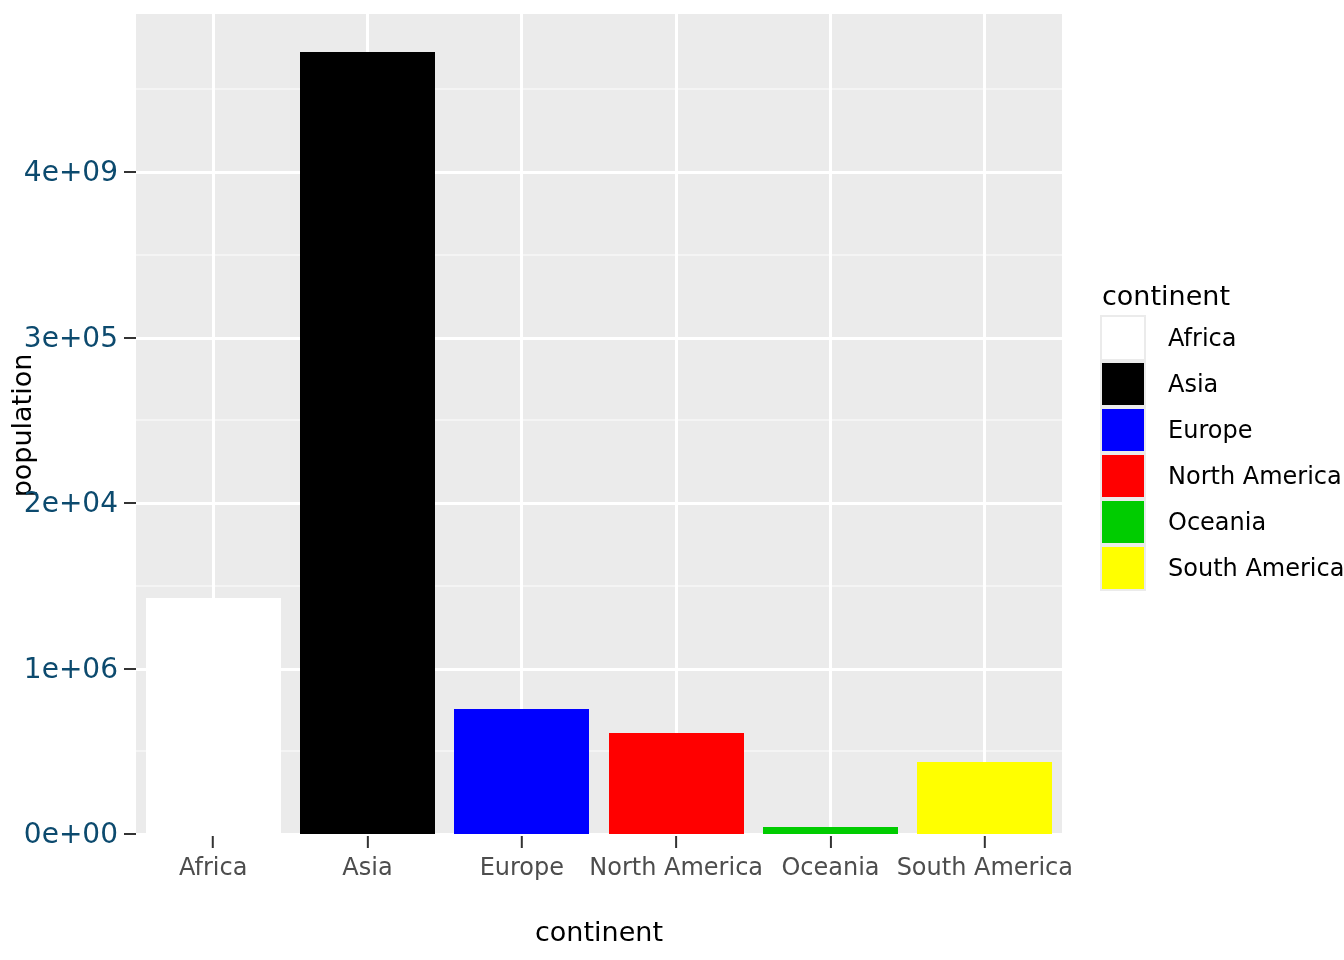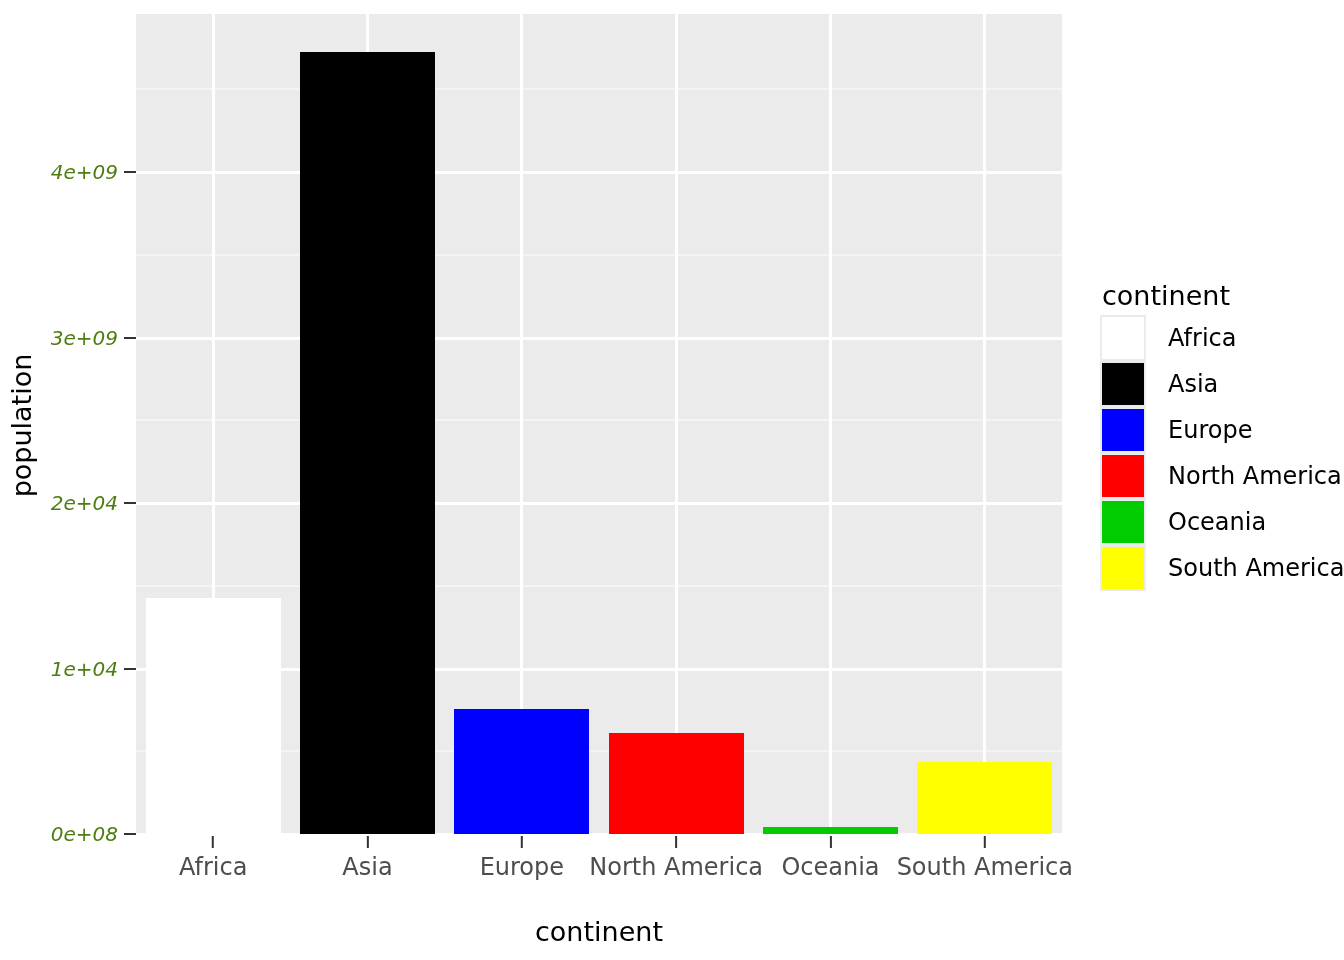--- a/index.html
+++ b/index.html
@@ -54,26 +54,25 @@
   
   .y-tick {
     position: absolute;
     right: 0;
     height: 0;
     display: flex;
     align-items: center;
     justify-content: flex-end;
   }
   .y-tick-label {
-    font-size: 20px;
-    color: #4d7c0f;
+    font-size: 28px;
+    color: #0c4a6e;
     white-space: nowrap;
     line-height: 1;
     padding-right: 6px;
-    font-style: italic;
   }
   .y-tick-mark {
     display: inline-block;
     width: 12px;
     height: 2px;
     background: #333333;
   }
   #y-axis {
     position: absolute;
     left: 0;
@@ -182,33 +181,33 @@
 <body>
 
 <div id="plot-root">
 
   <div class="axis-title-y">
     <span>population</span>
   </div>
 
   <div id="y-axis">
       <div class="y-tick" style="top: 834px;">
-        <span class="y-tick-label">0e+08</span>
+        <span class="y-tick-label">0e+00</span>
         <span class="y-tick-mark"></span>
       </div>
       <div class="y-tick" style="top: 668.5px;">
-        <span class="y-tick-label">1e+04</span>
+        <span class="y-tick-label">1e+06</span>
         <span class="y-tick-mark"></span>
       </div>
       <div class="y-tick" style="top: 503px;">
         <span class="y-tick-label">2e+04</span>
         <span class="y-tick-mark"></span>
       </div>
       <div class="y-tick" style="top: 337.5px;">
-        <span class="y-tick-label">3e+09</span>
+        <span class="y-tick-label">3e+05</span>
         <span class="y-tick-mark"></span>
       </div>
       <div class="y-tick" style="top: 172px;">
         <span class="y-tick-label">4e+09</span>
         <span class="y-tick-mark"></span>
       </div>
     </div>
 
   <div id="panel">
       <div class="grid-minor-h" style="top: 736.25px;"></div>

